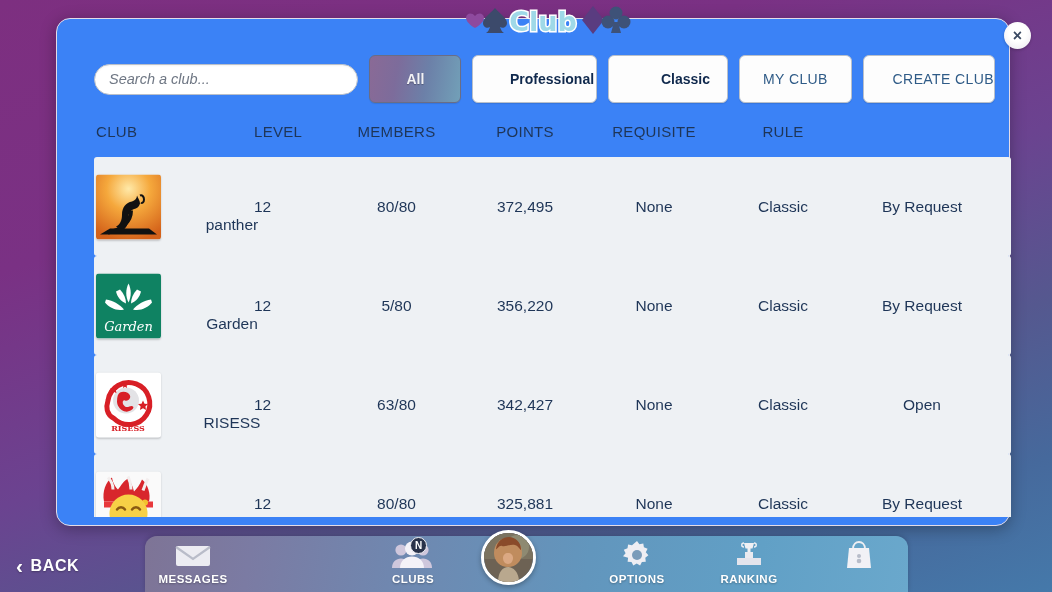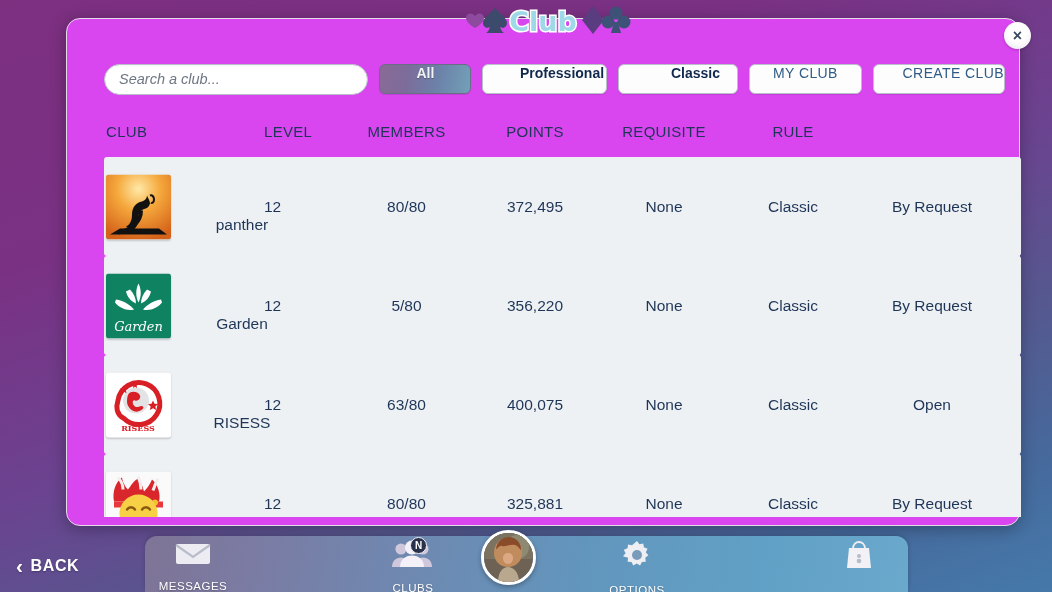--- a/index.html
+++ b/index.html
@@ -10,23 +10,23 @@
   }
   body {
     position: relative;
     background:
       linear-gradient(160deg, #7d2f80 0%, #7a3184 28%, #6b4390 52%, #55588f 70%, #46699c 86%, #4579aa 100%);
   }
 
   
   #panel {
     position: absolute;
-    left: 66px; top: 18px;
+    left: 56px; top: 18px;
     width: 954px; height: 508px;
-    background: #d946ef;
+    background: #3b82f6;
     border-radius: 14px;
     box-shadow: 0 3px 16px rgba(0,0,0,.30);
     border: 1px solid #e3dce8;
   }
 
   
   #logo-band {
     position: absolute;
     left: 66px; top: 0px;
     width: 954px; height: 40px;
@@ -71,24 +71,24 @@
     font-size: 14.5px;
     font-style: italic;
     color: #6f7784;
     font-family: "Liberation Sans", sans-serif;
     outline: none;
     box-shadow: inset 0 1px 2px rgba(0,0,0,.05);
   }
   #search-input::placeholder { color: #6f7784; font-style: italic; }
 
   .fbtn {
-    height: 30px;
+    height: 48px;
     margin-left: 11px;
     border-radius: 6px;
-    display: flex; align-items: flex-start; justify-content: center;
+    display: flex; align-items: center; justify-content: center;
     font-size: 14px;
     cursor: pointer;
     background: #fdfdfd;
     border: 1px solid #b9c0ca;
     box-shadow: 0 1px 1px rgba(0,0,0,.10);
     color: #1e3557;
     white-space: nowrap;
   }
   .fbtn.active {
     background: linear-gradient(100deg, #8a6a96 0%, #7d6c9b 30%, #6c80a8 62%, #72a0b8 100%);
@@ -192,24 +192,24 @@
   .navitem {
     position: absolute;
     top: 4px; height: 52px;
     width: 96px;
     display: flex; flex-direction: column;
     align-items: center; justify-content: flex-start;
     cursor: pointer;
   }
   .navicon { height: 30px; display:flex; align-items:center; justify-content:center; position: relative; }
   .navlabel {
-    margin-top: 14px;
+    margin-top: 3px;
     color: #ffffff;
     font-size: 11.5px;
-    font-weight: normal;
+    font-weight: bold;
     letter-spacing: .5px;
     text-shadow: 0 1px 2px rgba(0,0,0,.28);
   }
   #nav-messages { left: 0px; }
   #nav-contacts { left: 108px; }
   #nav-clubs    { left: 220px; }
   #nav-options  { left: 444px; }
   #nav-ranking  { left: 556px; }
   #nav-shop     { left: 666px; gap: 40px; }
 
@@ -337,21 +337,21 @@
         <path d="M18 13l1.2 2.6 2.8.3-2.1 2 .6 2.8-2.5-1.4-2.5 1.4.6-2.8-2.1-2 2.8-.3z"></path>
         <path d="M29 9l1 2.2 2.4.2-1.8 1.7.5 2.4-2.1-1.2-2.1 1.2.5-2.4-1.8-1.7 2.4-.2z"></path>
         <path d="M47 28l1.5 3.2 3.5.4-2.6 2.5.7 3.5-3.1-1.8-3.1 1.8.7-3.5-2.6-2.5 3.5-.4z"></path>
       </g>
       <text x="32" y="58" text-anchor="middle" font-family="'DejaVu Serif', serif" font-size="8" font-weight="bold" fill="#d81f26">RISESS</text>
     </svg></div>
     <div class="cells">
       <div class="c-name">RISESS</div>
       <div class="c-level">12</div>
       <div class="c-mem">63/80</div>
-      <div class="c-pts">400,075</div>
+      <div class="c-pts">342,427</div>
       <div class="c-req">None</div>
       <div class="c-rule">Classic</div>
       <div class="c-type">Open</div>
     </div>
         </div>
         <div style="height: 0px;"></div>
         <div class="row">
     <div class="avatar">
     <svg width="65" height="65" viewBox="0 0 65 65">
       <rect width="65" height="65" fill="#fafafa"></rect>
@@ -460,20 +460,32 @@
       <svg width="30" height="30" viewBox="0 0 30 30">
         <g fill="#eeeef3">
           <path d="M15 1l2.4 3.2 3.9-.8.6 3.9 3.7 1.4-1.8 3.6 2.6 3-3.1 2.4.5 4-3.9.3-1.8 3.6-3.4-2-3.4 2-1.8-3.6-3.9-.3.5-4L1 16.3l2.6-3L1.8 9.7l3.7-1.4.6-3.9 3.9.8z"></path>
         </g>
         <circle cx="15" cy="15" r="5" fill="#7a9cba"></circle>
       </svg>
     </div>
     <div class="navlabel">OPTIONS</div>
   </div>
 
+  <div class="navitem" id="nav-ranking">
+    <div class="navicon">
+      <svg width="32" height="30" viewBox="0 0 32 30">
+        <path d="M11 3h10l-1.5 5.5h-7z" fill="#f0f0f4"></path>
+        <rect x="14.5" y="8" width="3" height="4" fill="#f0f0f4"></rect>
+        <path d="M11 3c-3 0-3 4 0 4M21 3c3 0 3 4 0 4" fill="none" stroke="#f0f0f4" stroke-width="1.4"></path>
+        <rect x="12" y="12" width="8" height="6" fill="#eaeaf0"></rect>
+        <rect x="4" y="18" width="24" height="7" fill="#e4e4ec"></rect>
+      </svg>
+    </div>
+    <div class="navlabel">RANKING</div>
+  </div>
 
   <div class="navitem" id="nav-shop">
     <div class="navicon">
       <svg width="28" height="30" viewBox="0 0 28 30">
         <path d="M8 9c0-5 3-7 6-7s6 2 6 7" fill="none" stroke="#eeeef3" stroke-width="1.8"></path>
         <path d="M4 8h20l2 20H2z" fill="#f1f1f6"></path>
         <circle cx="14" cy="16" r="2" fill="#b7bcc9"></circle>
         <circle cx="14" cy="21" r="2.3" fill="#b7bcc9"></circle>
       </svg>
     </div>

